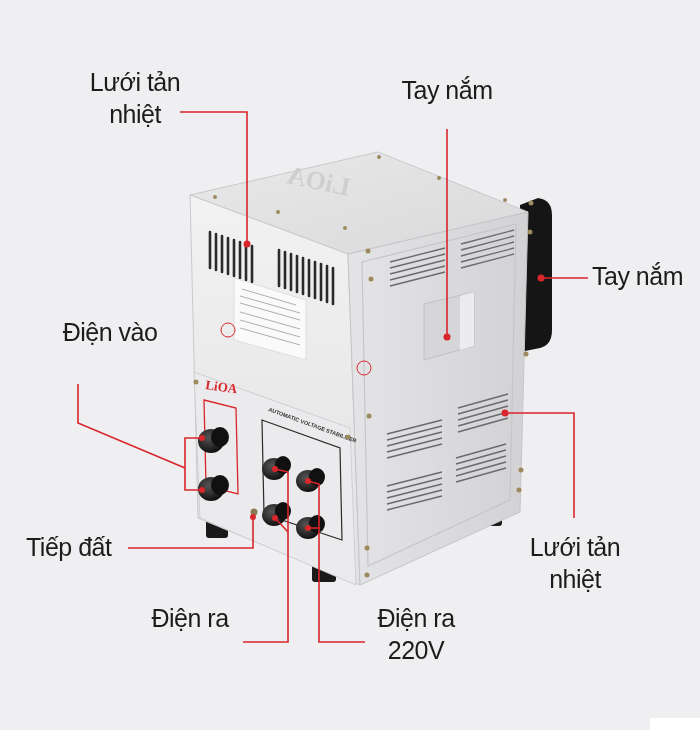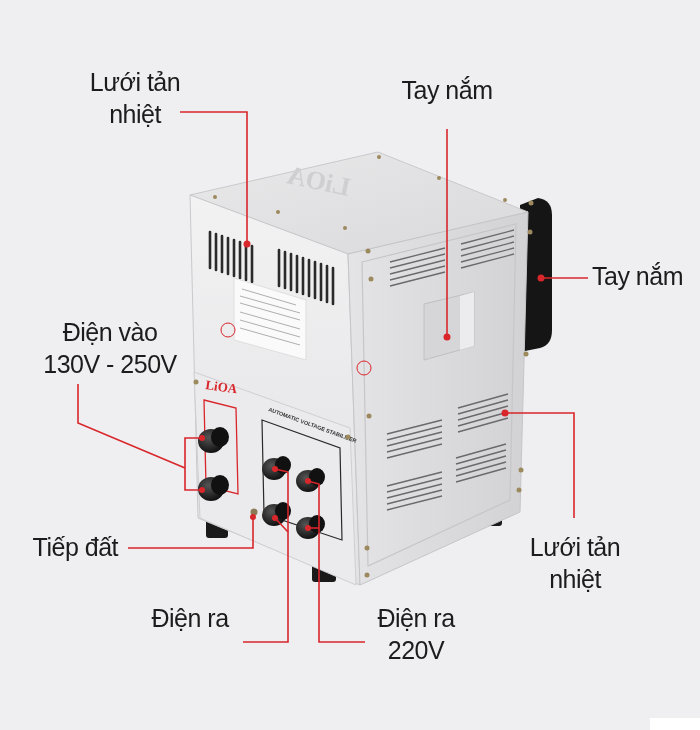--- a/index.html
+++ b/index.html
@@ -224,23 +224,22 @@
     <span>nhiệt</span>
   </div>
   <div class="label" style="left:390px; top:74px; width:114px;">
     <span>Tay nắm</span>
   </div>
   <div class="label" style="left:592px; top:260px; width:108px; text-align:left;">
     <span>Tay nắm</span>
   </div>
   <div class="label" style="left:0px; top:316px; width:160px;padding-left:30px;">
     <span>Điện vào</span>
-    <span>130V - 250V</span>
-  </div>
-  <div class="label" style="left:0; top:531px; width:118px; text-align:right;">
+  </div>
+  <div class="label" style="left:26px; top:531px; width:118px; text-align:left;">
     <span>Tiếp đất</span>
   </div>
   <div class="label" style="left:514px; top:531px; width:122px;">
     <span>Lưới tản</span>
     <span>nhiệt</span>
   </div>
   <div class="label" style="left:140px; top:602px; width:100px;">
     <span>Điện ra</span>
   </div>
   <div class="label" style="left:366px; top:602px; width:100px;">

